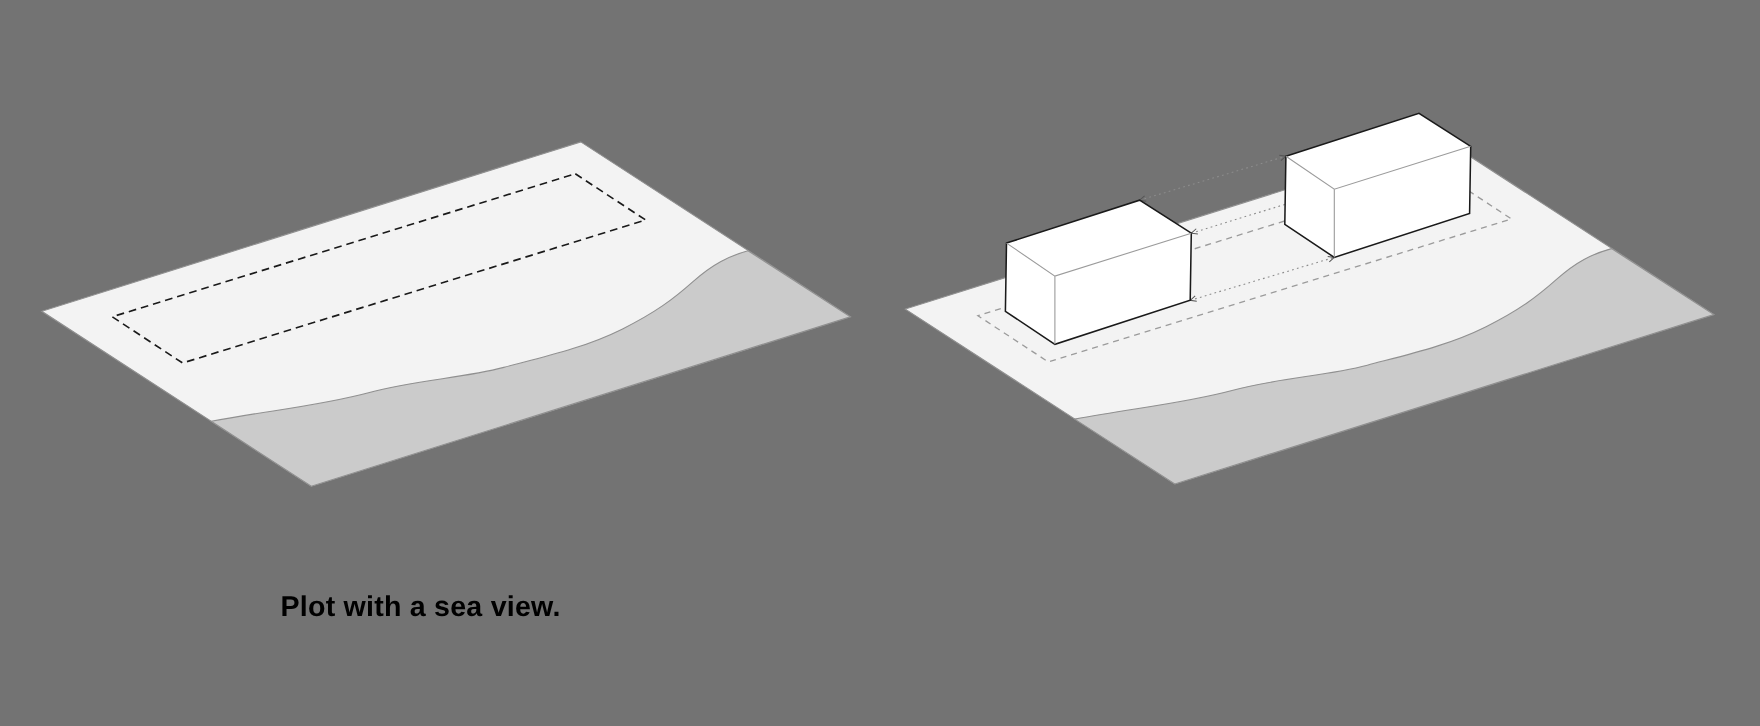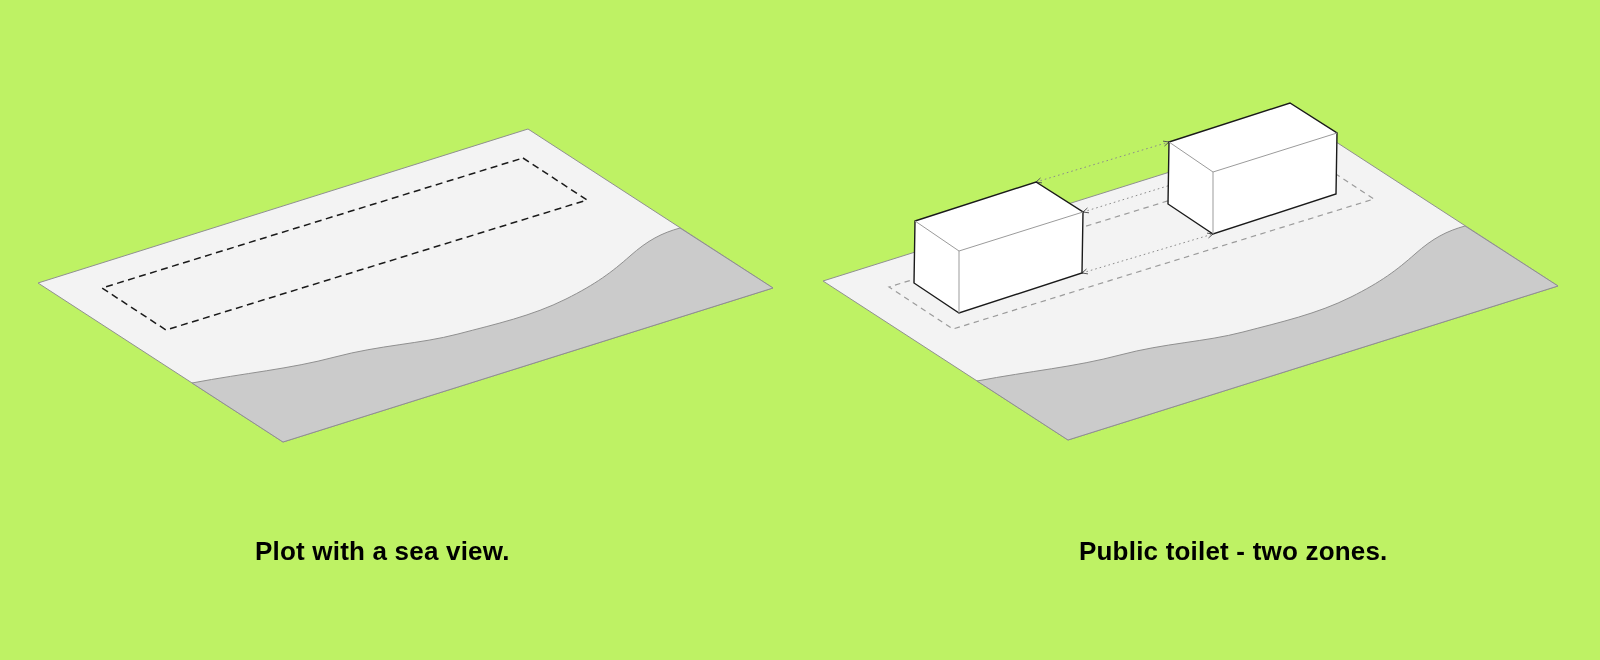--- a/index.html
+++ b/index.html
@@ -30,21 +30,21 @@
     color:var(--caption-text);
     letter-spacing:0.2px;
     white-space:nowrap;
   }
   .caption-left{left:255px;}
   .caption-right{left:1079px;}
 </style>
 </head>
 <body>
 
-<div id="stage" style="background: #bef264;">
+<div id="stage" style="background: #737373;">
 
   <svg width="1600" height="660" viewBox="0 0 1600 660">
 
     <defs>
 
       <g id="plot-base">
         <polygon class="land" points="528,129 773,288 283,442 38,283"></polygon>
         <path class="sea" d="M192,383
                  C245,373 290,369 335,357
                  C380,345 420,344 458,334
@@ -80,15 +80,14 @@
         <line class="dot" x1="1082" y1="273" x2="1213" y2="234" marker-start="url(#arr)" marker-end="url(#arr)"></line>
       </g>
 
       <use href="#iso-box"></use>
       <use href="#iso-box" transform="translate(254,-79)"></use>
     </g>
   </svg>
 
   <div class="caption caption-left">Plot with a sea view.</div>
 
-  <div class="caption caption-right">Public toilet - two zones.</div>
 
 </div>
 
 </body></html>

